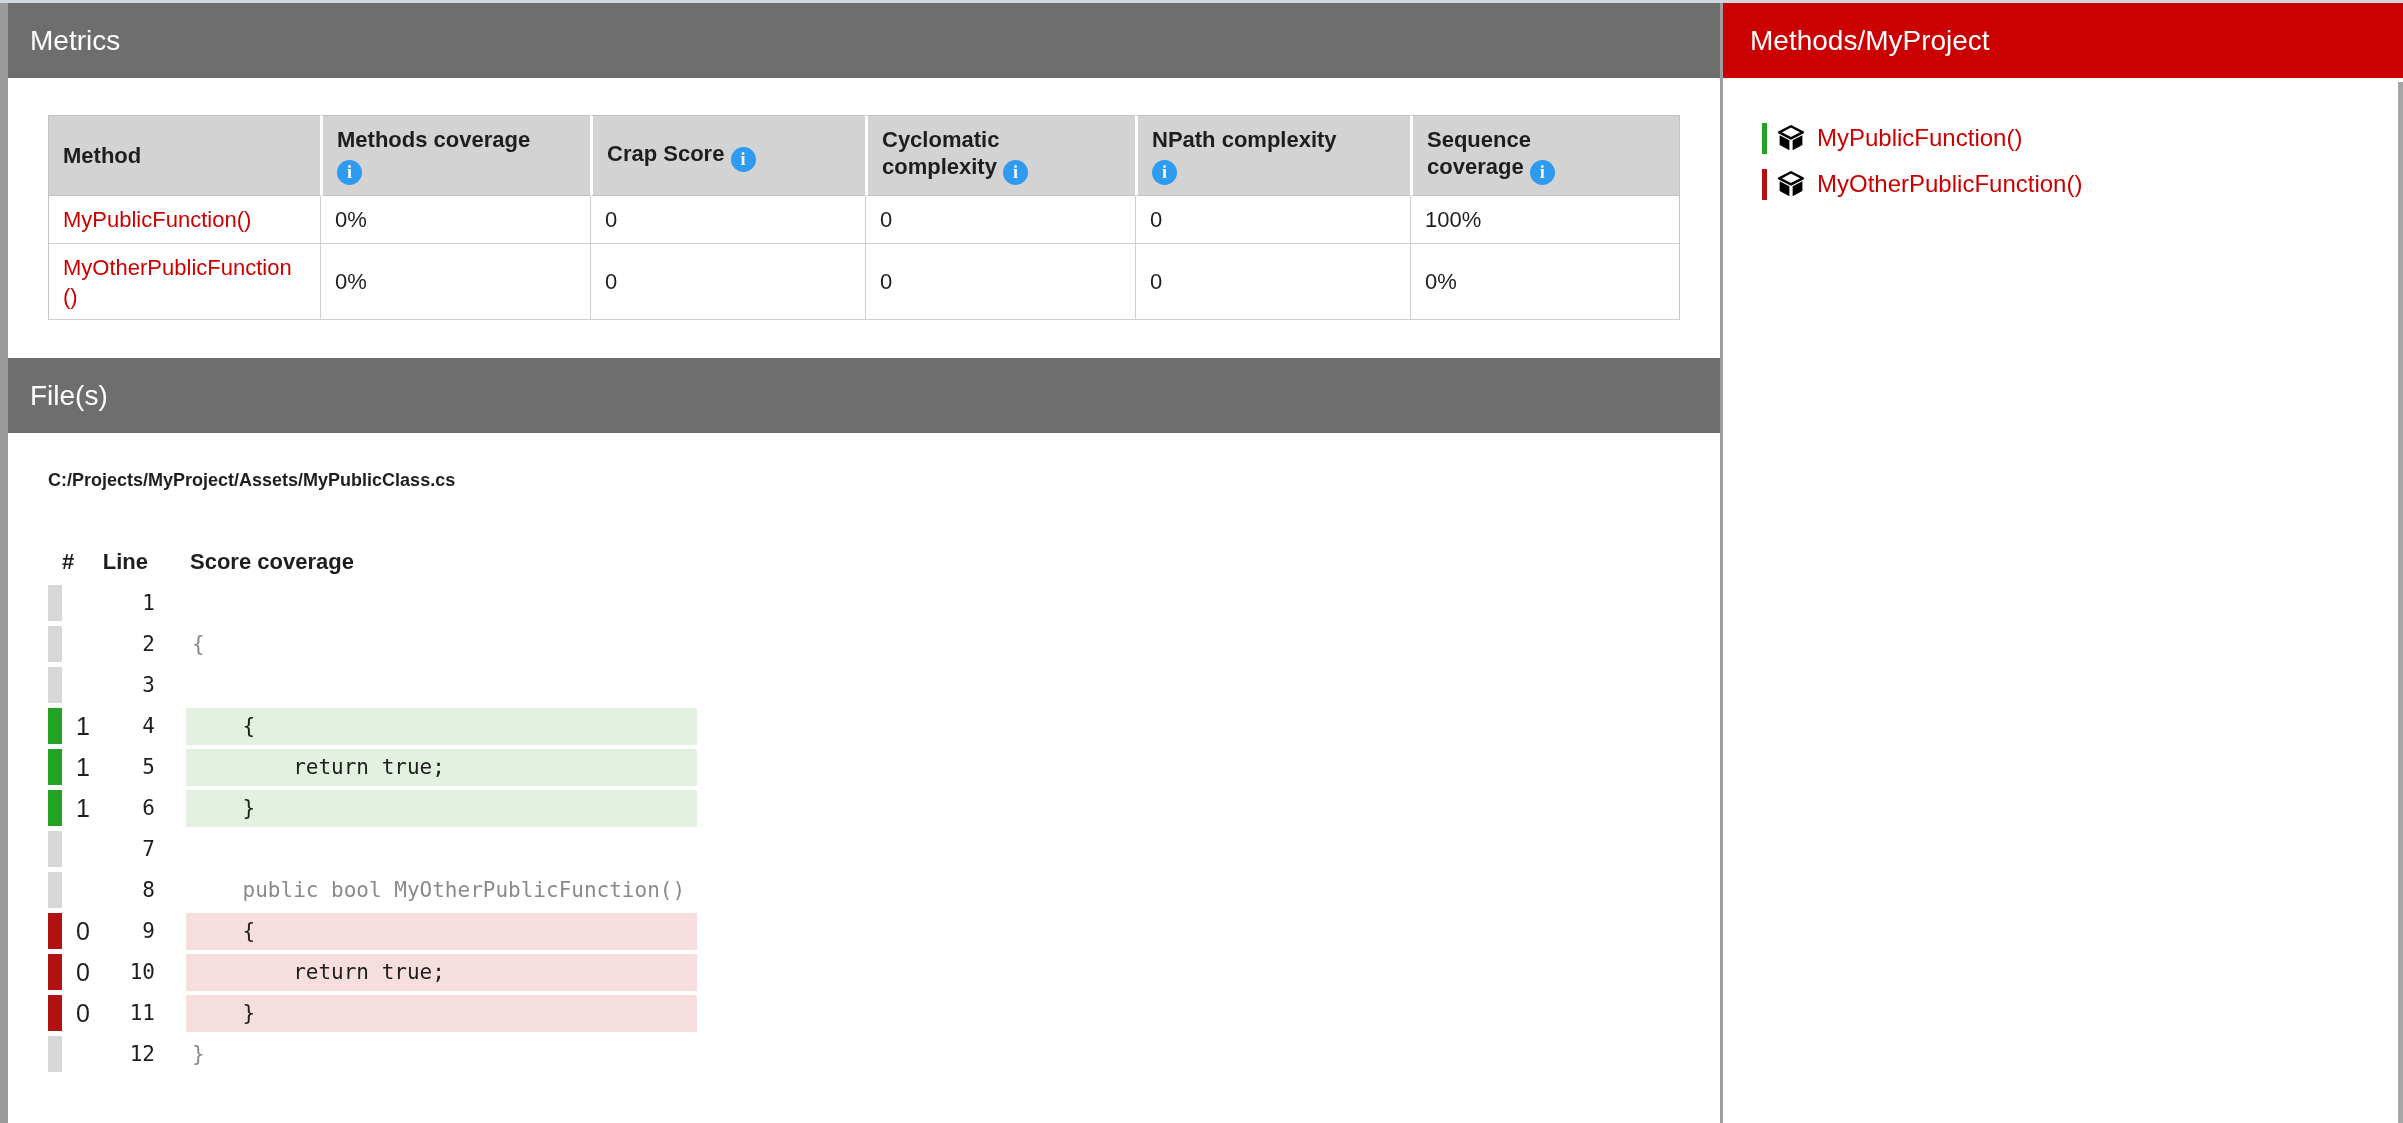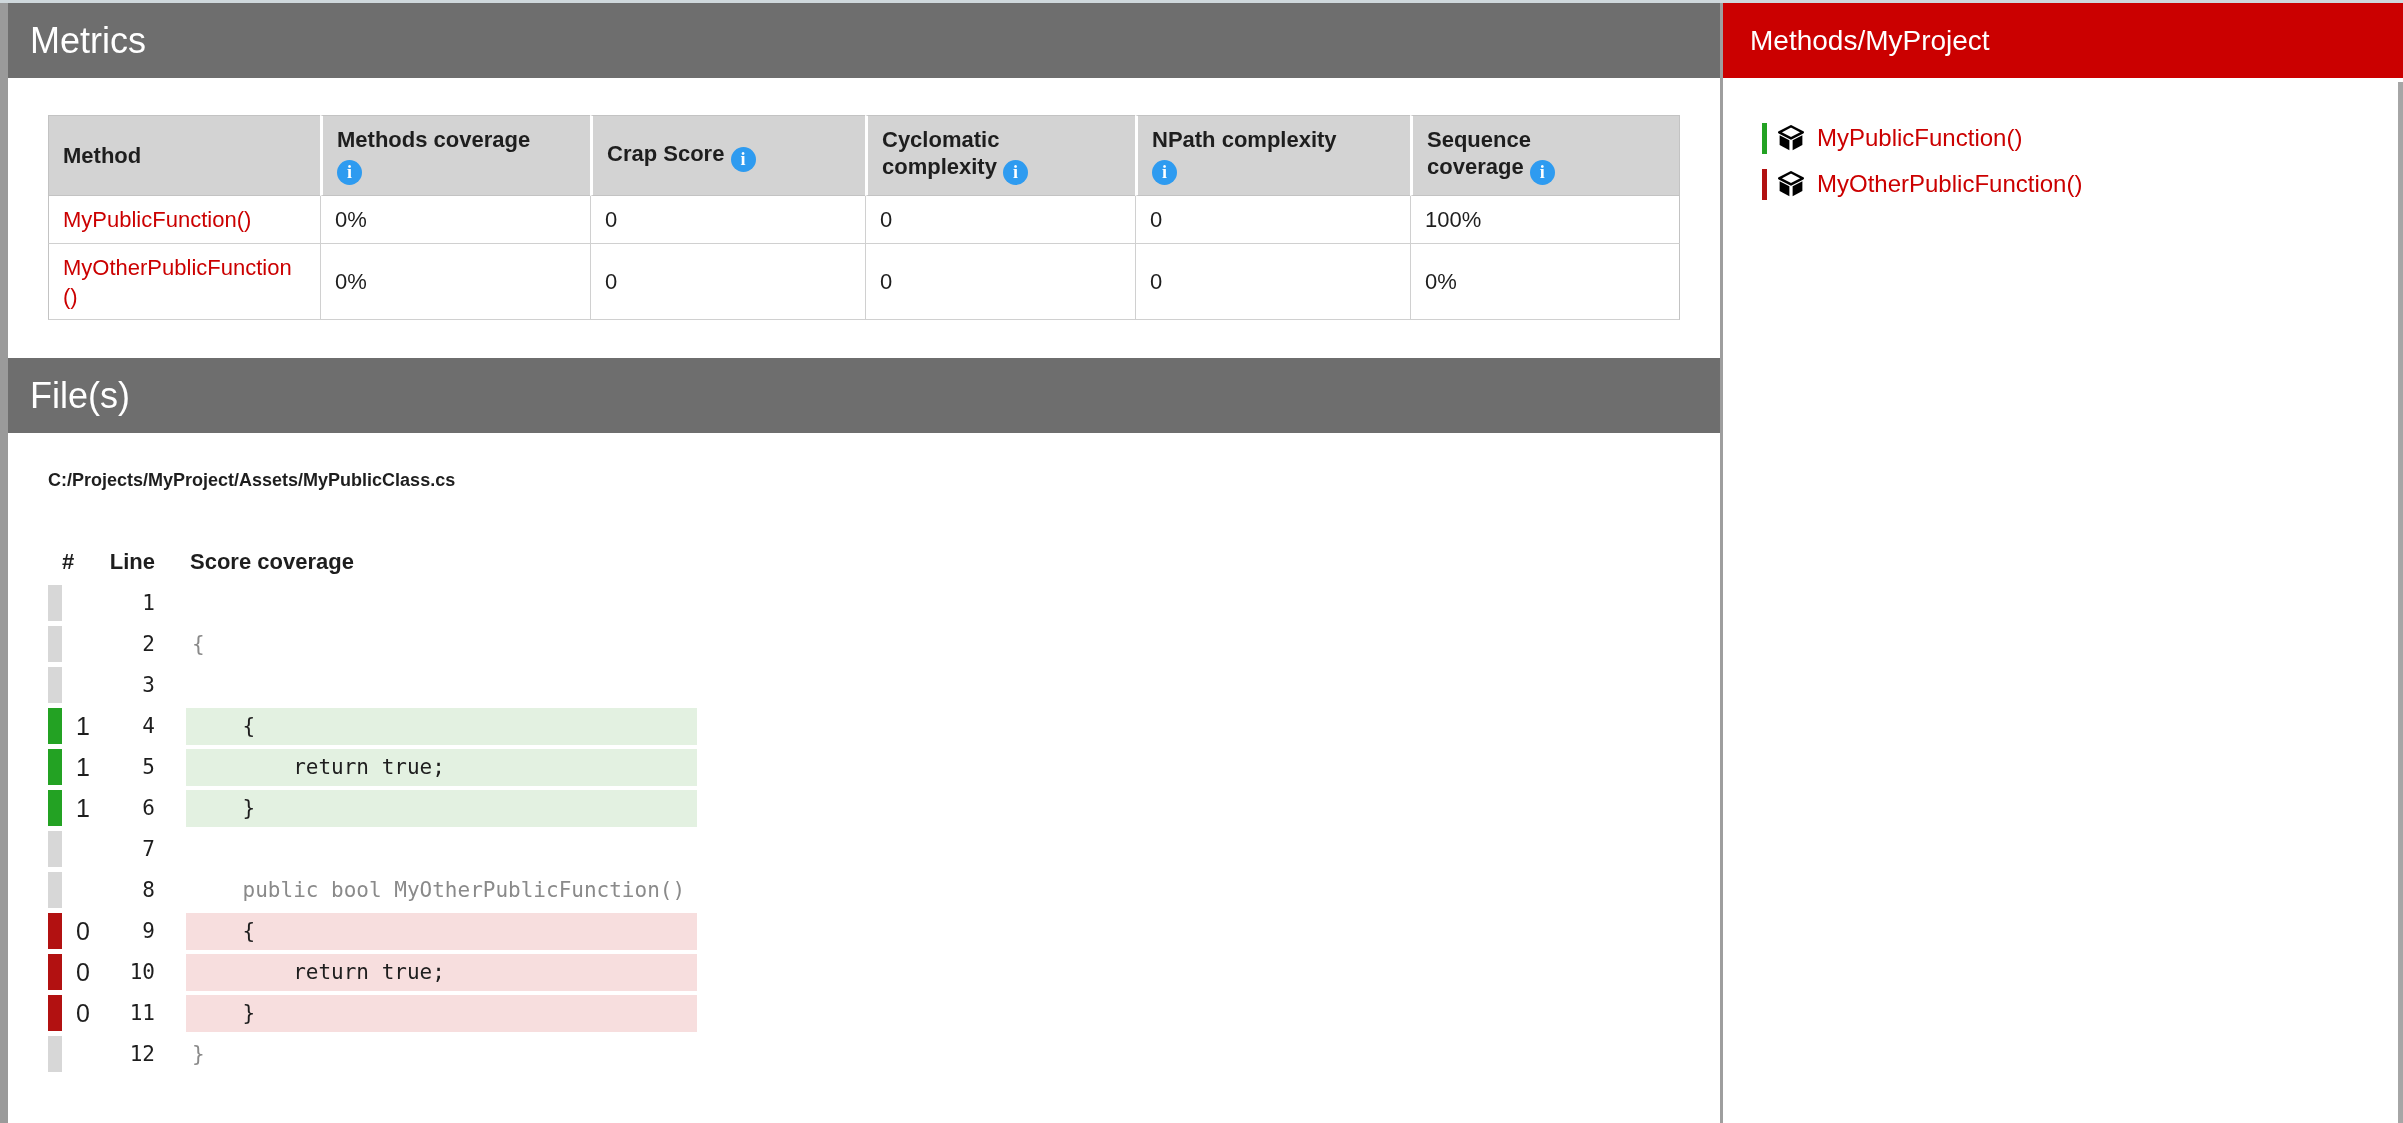--- a/index.html
+++ b/index.html
@@ -8,21 +8,21 @@
 
   .abs { position:absolute; }
 
   
   .top-edge   { left:0; top:0; width:2403px; height:3px; background:#cfd8dc; }
   .left-edge  { left:0; top:3px; width:8px; height:1120px; background:#9a9a9a; }
   .right-edge { left:2398px; top:82px; width:5px; height:1041px; background:#a6a6a6; }
   .v-divider  { left:1720px; top:3px; width:3px; height:1120px; background:#9e9e9e; }
 
   
-  .section-header { background:#6e6e6e; color:#ffffff; font-size:36px;
+  .section-header { background:#6e6e6e; color:#ffffff; font-size:28px;
                     line-height:75px; padding-left:22px; }
   .metrics-header { left:8px; top:3px;   width:1712px; height:75px; }
   .files-header   { left:8px; top:358px; width:1712px; height:75px; }
 
   
   .metrics-table-wrap { left:48px; top:115px; width:1632px; }
   table.metrics { border-collapse:separate; border-spacing:0; width:1632px; table-layout:fixed; }
   table.metrics th {
       background:#d3d3d3; font-size:22px; font-weight:bold; text-align:left;
       padding:10px 14px; height:80px; vertical-align:middle;
@@ -48,21 +48,21 @@
       font-family:"Liberation Serif", serif; text-align:center; line-height:25px;
       vertical-align:-4px; cursor:pointer;
   }
 
   
   .file-path { left:48px; top:470px; font-size:18px; font-weight:bold; }
 
   .code-header { left:48px; top:545px; width:700px; height:34px;
                  font-size:22px; font-weight:bold; line-height:34px; }
   .code-header .h-hash { position:absolute; left:8px;   width:24px; text-align:center; }
-  .code-header .h-line { position:absolute; left:30px;  width:77px; text-align:right; }
+  .code-header .h-line { position:absolute; left:23px;  width:77px; text-align:right; }
   .code-header .h-cov  { position:absolute; left:142px; }
 
   .code-rows { left:48px; top:583px; width:700px; }
   .code-row  { position:relative; height:41px; }
   .cov-bar   { position:absolute; left:0; top:2px; width:14px; height:36px; background:#d7d7d7; }
   .hit-count { position:absolute; left:28px; top:0; width:46px; height:41px;
                font-size:25px; line-height:40px; color:#1e1e1e; }
   .line-no   { position:absolute; left:30px; top:0; width:77px; text-align:right;
                font-family:"DejaVu Sans Mono", monospace; font-size:21px; line-height:41px;
                color:#1e1e1e; }

